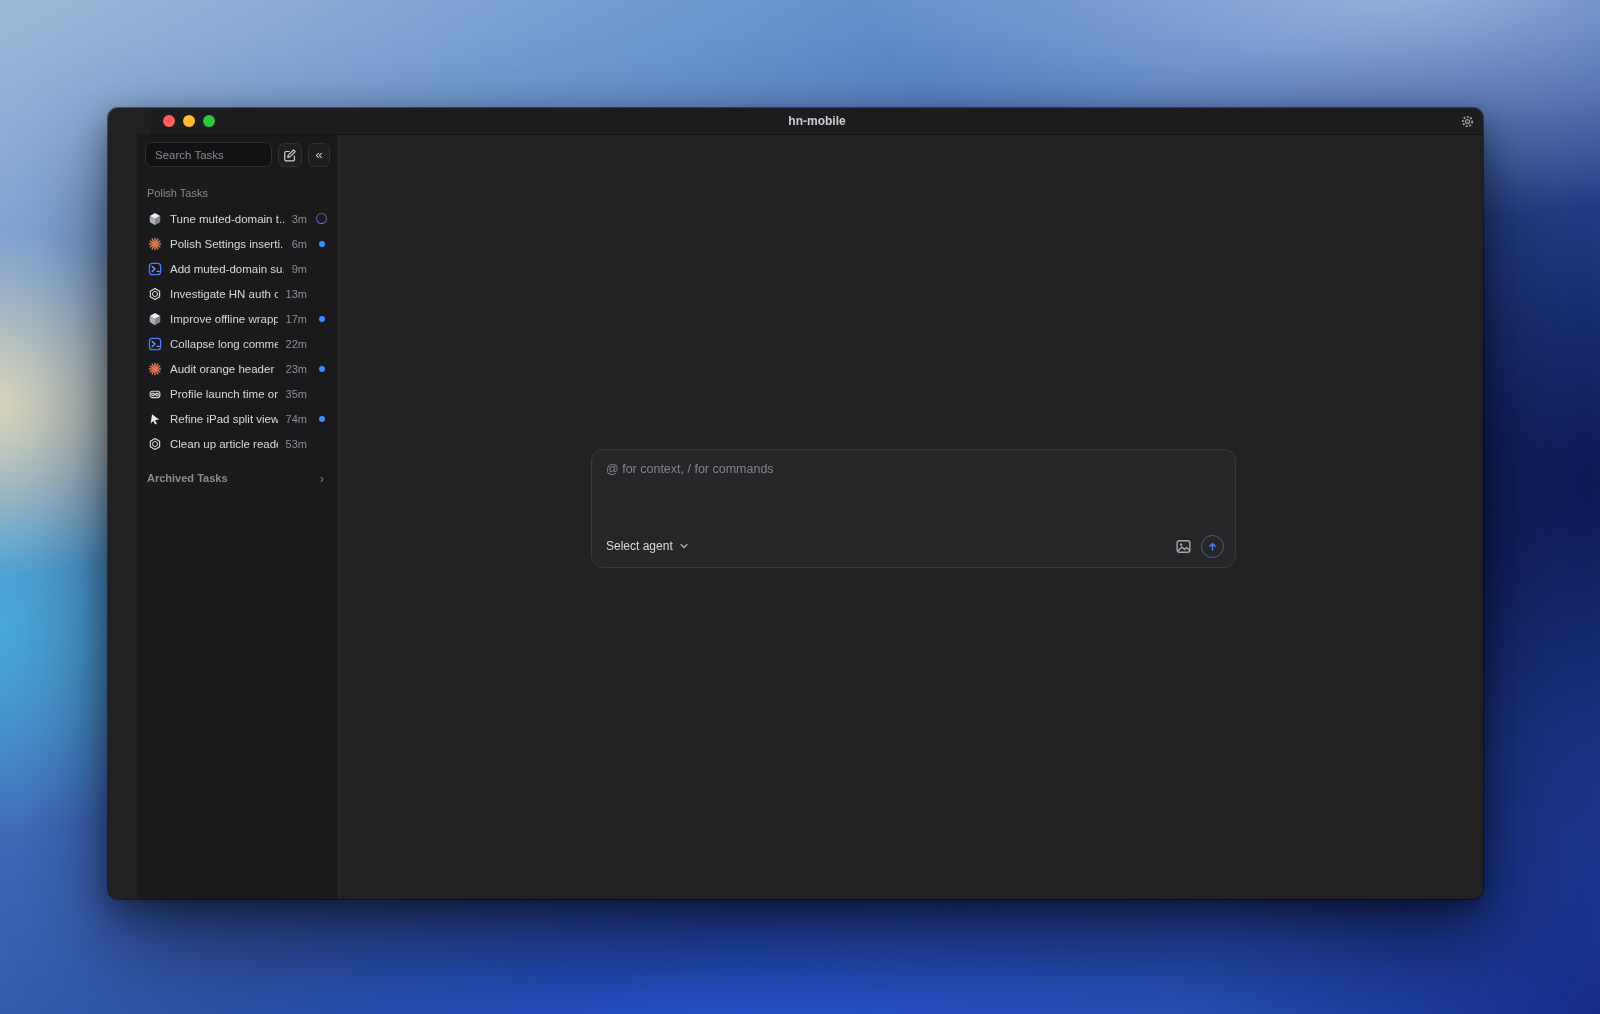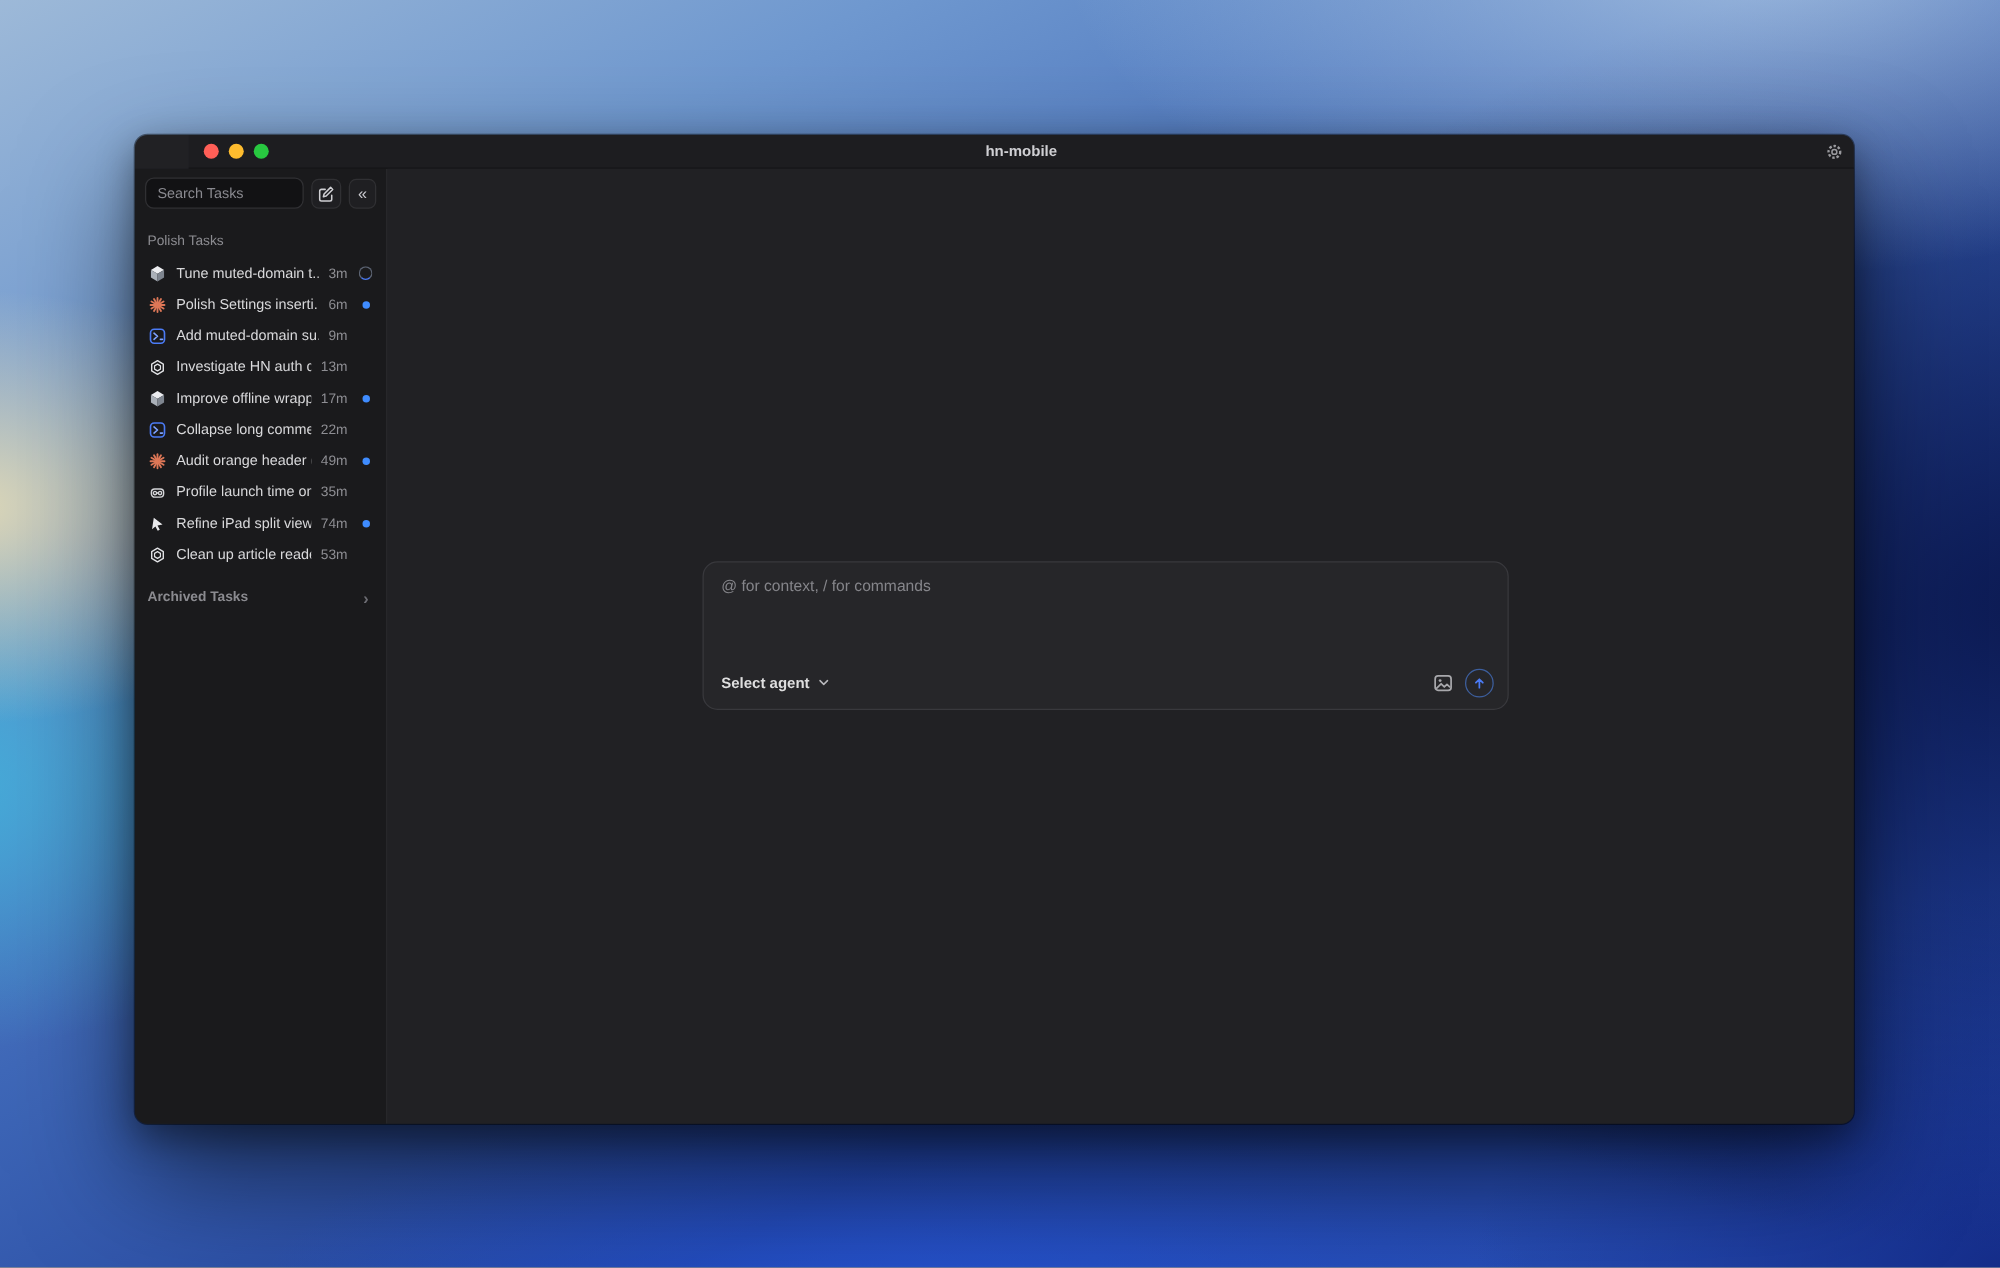--- a/index.html
+++ b/index.html
@@ -38,21 +38,21 @@
     position:absolute; left:0; right:0; text-align:center;
     font-size:12px; font-weight:700; color:#cfcfd3; pointer-events:none;
   }
   .gear-btn { position:absolute; right:7px; top:5px; width:17px; height:17px; display:flex; align-items:center; justify-content:center; }
 
   .body { flex:1; display:flex; min-height:0; }
 
   
   .sidebar {
     width:202px; flex:0 0 202px; background:#1a1a1c; border-right:1px solid #2c2c2f;
-    padding:7px 8px 0 8px; display:flex; flex-direction:column;
+    padding:7px 8px 0 8px; display:flex; flex-direction:column;margin-left:29px;
   }
   .search-row { display:flex; align-items:center; gap:6px; }
   .search-input {
     flex:1; min-width:0; height:25px; background:#121214; border:1px solid #303033;
     border-radius:7px; color:#c8c8cc; font-size:11.5px; padding:0 9px; outline:none;
     font-family:"Liberation Sans", sans-serif;
   }
   .search-input::placeholder { color:#8a8a90; }
   .icon-btn {
     width:24px; height:24px; flex:0 0 auto; display:flex; align-items:center; justify-content:center;
@@ -97,21 +97,21 @@
   .composer textarea {
     width:100%; height:60px; background:transparent; border:none; outline:none; resize:none;
     color:#d9d9db; font-size:12.5px; font-family:"Liberation Sans", sans-serif;
   }
   .composer textarea::placeholder { color:#85858a; }
   .composer-bar {
     position:absolute; left:14px; right:11px; bottom:9px; height:24px;
     display:flex; align-items:center; justify-content:space-between;
   }
   .agent-select { display:flex; align-items:center; gap:5px; }
-  .agent-select-label { font-size:12px; font-weight:700; color:#dededf; }
+  .agent-select-label { font-size:12px; font-weight:400; color:#dededf; }
   .composer-actions { display:flex; align-items:center; gap:9px; }
   .send-btn {
     width:23px; height:23px; border-radius:50%; border:1.5px solid #3d5f9e;
     display:flex; align-items:center; justify-content:center; background:transparent;
   }
 </style>
 </head>
 <body>
 
 <svg width="0" height="0" style="position:absolute">
@@ -266,21 +266,21 @@
             <span class="task-status"></span>
           </div>
 
           <div class="task-row">
             <span class="task-icon">
                 <svg width="14" height="14" viewBox="0 0 16 16">
                   <use href="#ic-claude"></use>
                 </svg>
               </span>
             <span class="task-title">Audit orange header c...</span>
-            <span class="task-time">49m</span>
+            <span class="task-time">23m</span>
             <span class="task-status">
                 <span class="dot"></span>
               </span>
           </div>
 
           <div class="task-row">
             <span class="task-icon">
                 <svg width="14" height="14" viewBox="0 0 16 16">
                   <use href="#ic-robot"></use>
                 </svg>

